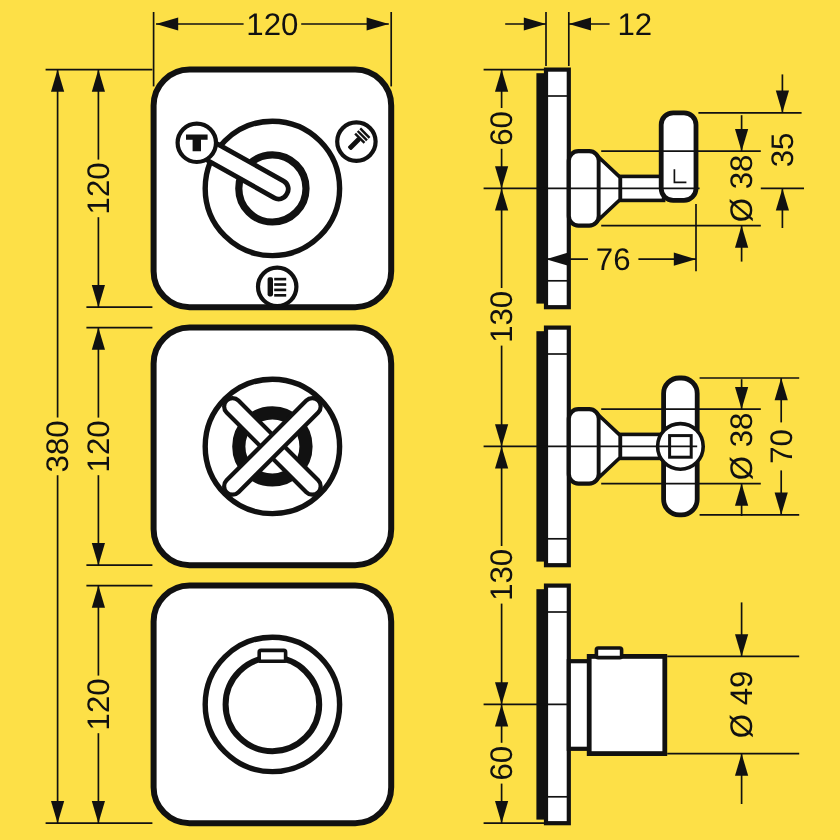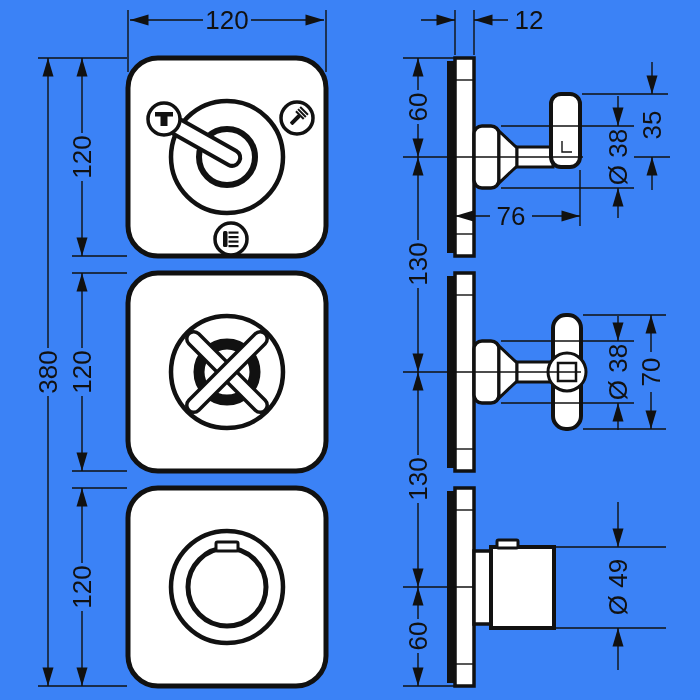--- a/index.html
+++ b/index.html
@@ -1,16 +1,16 @@
 <!DOCTYPE html>
 <html><head>
 <meta charset="utf-8">
 <style>
   html,body{margin:0;padding:0;background:#fff;}
-  .stage{width:700px;height:700px;background:#3b82f6;position:relative;overflow:hidden;}
+  .stage{width:700px;height:700px;background:#fde047;position:relative;overflow:hidden;}
   svg{display:block;}
   text{font-family:"Liberation Sans", sans-serif;font-size:26px;fill:#111;}
   .thin{stroke:#111;stroke-width:1.4;fill:none;}
   .shape{stroke:#111;fill:#fff;}
 </style>
 </head>
 <body>
 
 <div class="stage">
 <svg width="700" height="700" viewBox="0 0 700 700">

